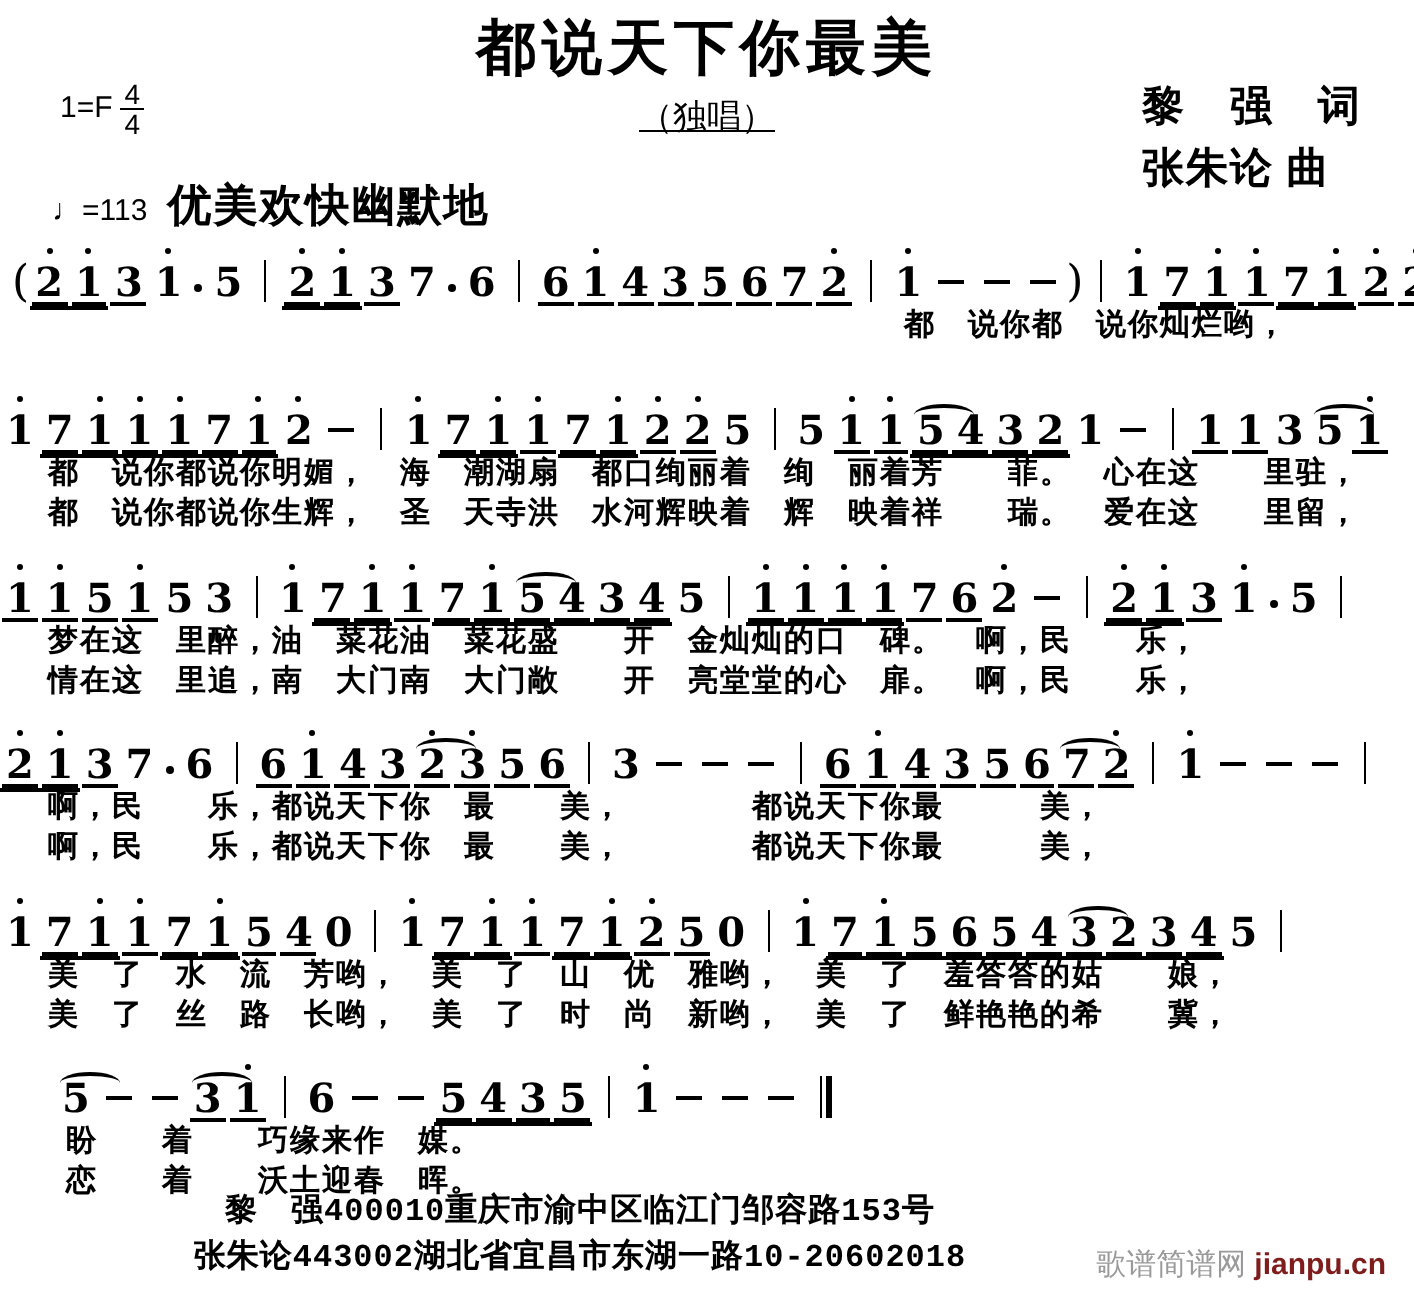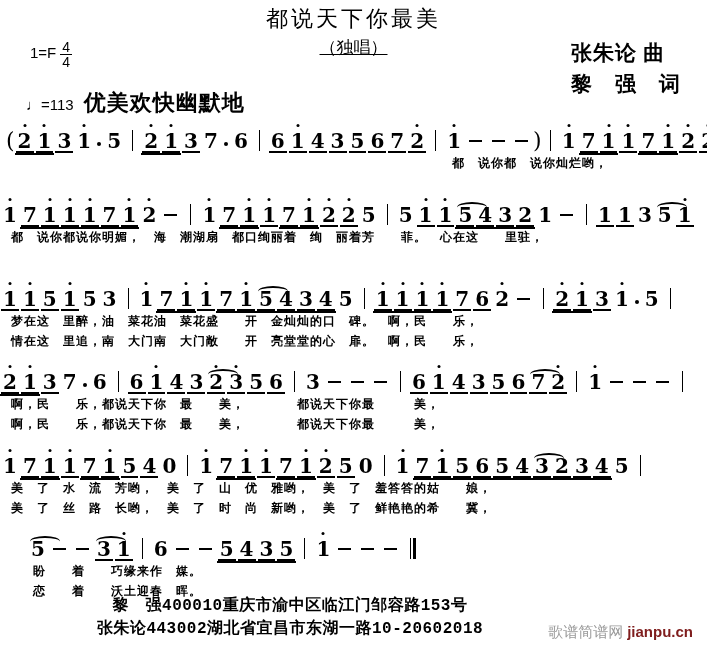--- a/index.html
+++ b/index.html
@@ -2,21 +2,21 @@
 <html><head>
 <meta charset="utf-8">
 <style>
   html,body{margin:0;padding:0;}
   body{
     width:707px;height:650px;background:#ffffff;color:#000;
     font-family:"Liberation Serif","DejaVu Serif",serif;
     position:relative;overflow:hidden;
   }
   .title{
-    text-align:center;font-size:22px;font-weight:normal;letter-spacing:3px;
+    text-align:center;font-size:30px;font-weight:bold;letter-spacing:3px;
     padding-top:4px;
   }
   .subtitle{text-align:center;font-size:17px;margin-top:2px;text-decoration:underline;}
   .keysig{
     position:absolute;left:30px;top:40px;font-size:15px;
     font-family:"Liberation Sans","DejaVu Sans",sans-serif;
   }
   .keysig .frac{display:inline-block;vertical-align:middle;text-align:center;line-height:14px;font-size:14px;margin-left:4px;}
   .keysig .frac span{display:block;}
   .keysig .frac .num{border-bottom:1px solid #000;padding:0 2px;}
@@ -35,26 +35,26 @@
   .note.u2::after{content:"";position:absolute;left:-1px;right:-1px;bottom:-4px;height:2px;background:#000;}
   .note.oct::before{content:"";position:absolute;top:-7px;left:50%;width:3px;height:3px;border-radius:50%;background:#000;transform:translateX(-50%);}
   .bar{display:inline-block;width:1px;height:21px;background:#000;margin:0 8px;vertical-align:-3px;}
   .bar.thick{width:3px;margin-left:-6px;}
   .dash{display:inline-block;width:13px;height:2px;background:#000;margin:0 5px;vertical-align:6px;}
   .ddot{display:inline-block;width:4px;height:4px;border-radius:50%;background:#000;margin:0 3px;vertical-align:2px;}
   .paren{font-size:22px;font-weight:normal;}
   .slur{display:inline-block;width:0;height:0;position:relative;overflow:visible;vertical-align:top;}
   .slur i{position:absolute;left:2px;top:-2px;width:30px;height:9px;border-top:2px solid #000;border-radius:100% 100% 0 0;}
 
-  .lyric{font-size:12px;font-weight:bold;line-height:20px;letter-spacing:1px;margin-top:3px;white-space:nowrap;}
+  .lyric{font-size:15px;font-weight:bold;line-height:20px;letter-spacing:1px;margin-top:3px;white-space:nowrap;}
   .sys .lyric{margin-top:0;}
   .sys .lyric:first-of-type{margin-top:4px;}
 
   .pad-s1m{padding-left:6px;}  .pad-s1l{padding-left:452px;}
-  .pad-m{}   .pad-l{padding-left:11px;}
+  .pad-m{}   .pad-l{padding-left:24px;}
   .pad-s6m{padding-left:28px;} .pad-s6l{padding-left:33px;}
 
   .footer{
     position:absolute;top:595px;left:40px;width:500px;text-align:center;
     font-size:16px;font-weight:bold;line-height:23px;letter-spacing:0.5px;font-family:Liberation Mono, monospace;
   }
   .watermark{
     position:absolute;right:14px;bottom:8px;font-size:15px;color:#9a9a9a;
     font-family:"Liberation Sans","DejaVu Sans",sans-serif;
   }
@@ -65,36 +65,37 @@
 
 <div class="title">都说天下你最美</div>
 
 <div class="keysig">
   <span>1=F</span><span class="frac"><span class="num">4</span><span>4</span></span>
 </div>
 
 <div class="subtitle">（独唱）</div>
 
 <div class="credits">
+  <div>黎　强　词</div>
   <div>张朱论 曲</div>
-  <div>黎　强　词</div>
 </div>
 
 <div class="tempo">
   <span>♩=113</span><span class="expr">优美欢快幽默地</span>
 </div>
 
 <div class="sys" style="top:120px">
   <div class="music pad-s1m"><span class="paren">(</span><span class="note oct und u2">2</span><span class="note oct und u2">1</span><span class="note und">3</span><span class="note oct">1</span><span class="ddot"></span><span class="note">5</span><span class="bar"></span><span class="note oct und u2">2</span><span class="note oct und u2">1</span><span class="note und">3</span><span class="note">7</span><span class="ddot"></span><span class="note">6</span><span class="bar"></span><span class="note und">6</span><span class="note oct und">1</span><span class="note und">4</span><span class="note und">3</span><span class="note und">5</span><span class="note und">6</span><span class="note und">7</span><span class="note oct und">2</span><span class="bar"></span><span class="note oct">1</span><span class="dash"></span><span class="dash"></span><span class="dash"></span><span class="paren">)</span><span class="bar"></span><span class="note oct">1</span><span class="note und u2">7</span><span class="note oct und u2">1</span><span class="note oct und">1</span><span class="note und u2">7</span><span class="note oct und u2">1</span><span class="note oct und">2</span><span class="note oct und">2</span></div>
   <div class="lyric pad-s1l">都　说你都　说你灿烂哟，</div>
 </div>
 
 <div class="sys" style="top:194px">
   <div class="music pad-m"><span class="note oct">1</span><span class="note und u2">7</span><span class="note oct und u2">1</span><span class="note oct und u2">1</span><span class="note oct und u2">1</span><span class="note und u2">7</span><span class="note oct und u2">1</span><span class="note oct">2</span><span class="dash"></span><span class="bar"></span><span class="note oct">1</span><span class="note und u2">7</span><span class="note oct und u2">1</span><span class="note oct und">1</span><span class="note und u2">7</span><span class="note oct und u2">1</span><span class="note oct und">2</span><span class="note oct und">2</span><span class="note">5</span><span class="bar"></span><span class="note">5</span><span class="note oct und">1</span><span class="note oct und">1</span><span class="slur"><i class="slur-arc"></i></span><span class="note und u2">5</span><span class="note und u2">4</span><span class="note und u2">3</span><span class="note und u2">2</span><span class="note">1</span><span class="dash"></span><span class="bar"></span><span class="note und">1</span><span class="note und">1</span><span class="note">3</span><span class="slur"><i class="slur-arc"></i></span><span class="note">5</span><span class="note oct und">1</span></div>
   <div class="lyric pad-l">都　说你都说你明媚，　海　潮湖扇　都口绚丽着　绚　丽着芳　　菲。　心在这　　里驻，</div>
+  <div class="lyric pad-l">都　说你都说你生辉，　圣　天寺洪　水河辉映着　辉　映着祥　　瑞。　爱在这　　里留，</div>
 </div>
 
 <div class="sys" style="top:278px">
   <div class="music pad-m"><span class="note oct und">1</span><span class="note oct und">1</span><span class="note und">5</span><span class="note oct und">1</span><span class="note">5</span><span class="note">3</span><span class="bar"></span><span class="note oct">1</span><span class="note und u2">7</span><span class="note oct und u2">1</span><span class="note oct und">1</span><span class="note und u2">7</span><span class="note oct und u2">1</span><span class="slur"><i class="slur-arc"></i></span><span class="note und u2">5</span><span class="note und u2">4</span><span class="note und u2">3</span><span class="note und u2">4</span><span class="note">5</span><span class="bar"></span><span class="note oct und u2">1</span><span class="note oct und u2">1</span><span class="note oct und u2">1</span><span class="note oct und u2">1</span><span class="note und">7</span><span class="note und">6</span><span class="note oct">2</span><span class="dash"></span><span class="bar"></span><span class="note oct und u2">2</span><span class="note oct und u2">1</span><span class="note und">3</span><span class="note oct">1</span><span class="ddot"></span><span class="note">5</span><span class="bar"></span></div>
   <div class="lyric pad-l">梦在这　里醉，油　菜花油　菜花盛　　开　金灿灿的口　碑。　啊，民　　乐，</div>
   <div class="lyric pad-l">情在这　里追，南　大门南　大门敞　　开　亮堂堂的心　扉。　啊，民　　乐，</div>
 </div>
 
 <div class="sys" style="top:361px">
   <div class="music pad-m"><span class="note oct und u2">2</span><span class="note oct und u2">1</span><span class="note und">3</span><span class="note">7</span><span class="ddot"></span><span class="note">6</span><span class="bar"></span><span class="note und">6</span><span class="note oct und">1</span><span class="note und">4</span><span class="note und">3</span><span class="slur"><i class="slur-arc"></i></span><span class="note oct und">2</span><span class="note oct und">3</span><span class="note und">5</span><span class="note und">6</span><span class="bar"></span><span class="note">3</span><span class="dash"></span><span class="dash"></span><span class="dash"></span><span class="bar"></span><span class="note und">6</span><span class="note oct und">1</span><span class="note und">4</span><span class="note und">3</span><span class="note und">5</span><span class="note und">6</span><span class="slur"><i class="slur-arc"></i></span><span class="note und">7</span><span class="note oct und">2</span><span class="bar"></span><span class="note oct">1</span><span class="dash"></span><span class="dash"></span><span class="dash"></span><span class="bar"></span></div>

